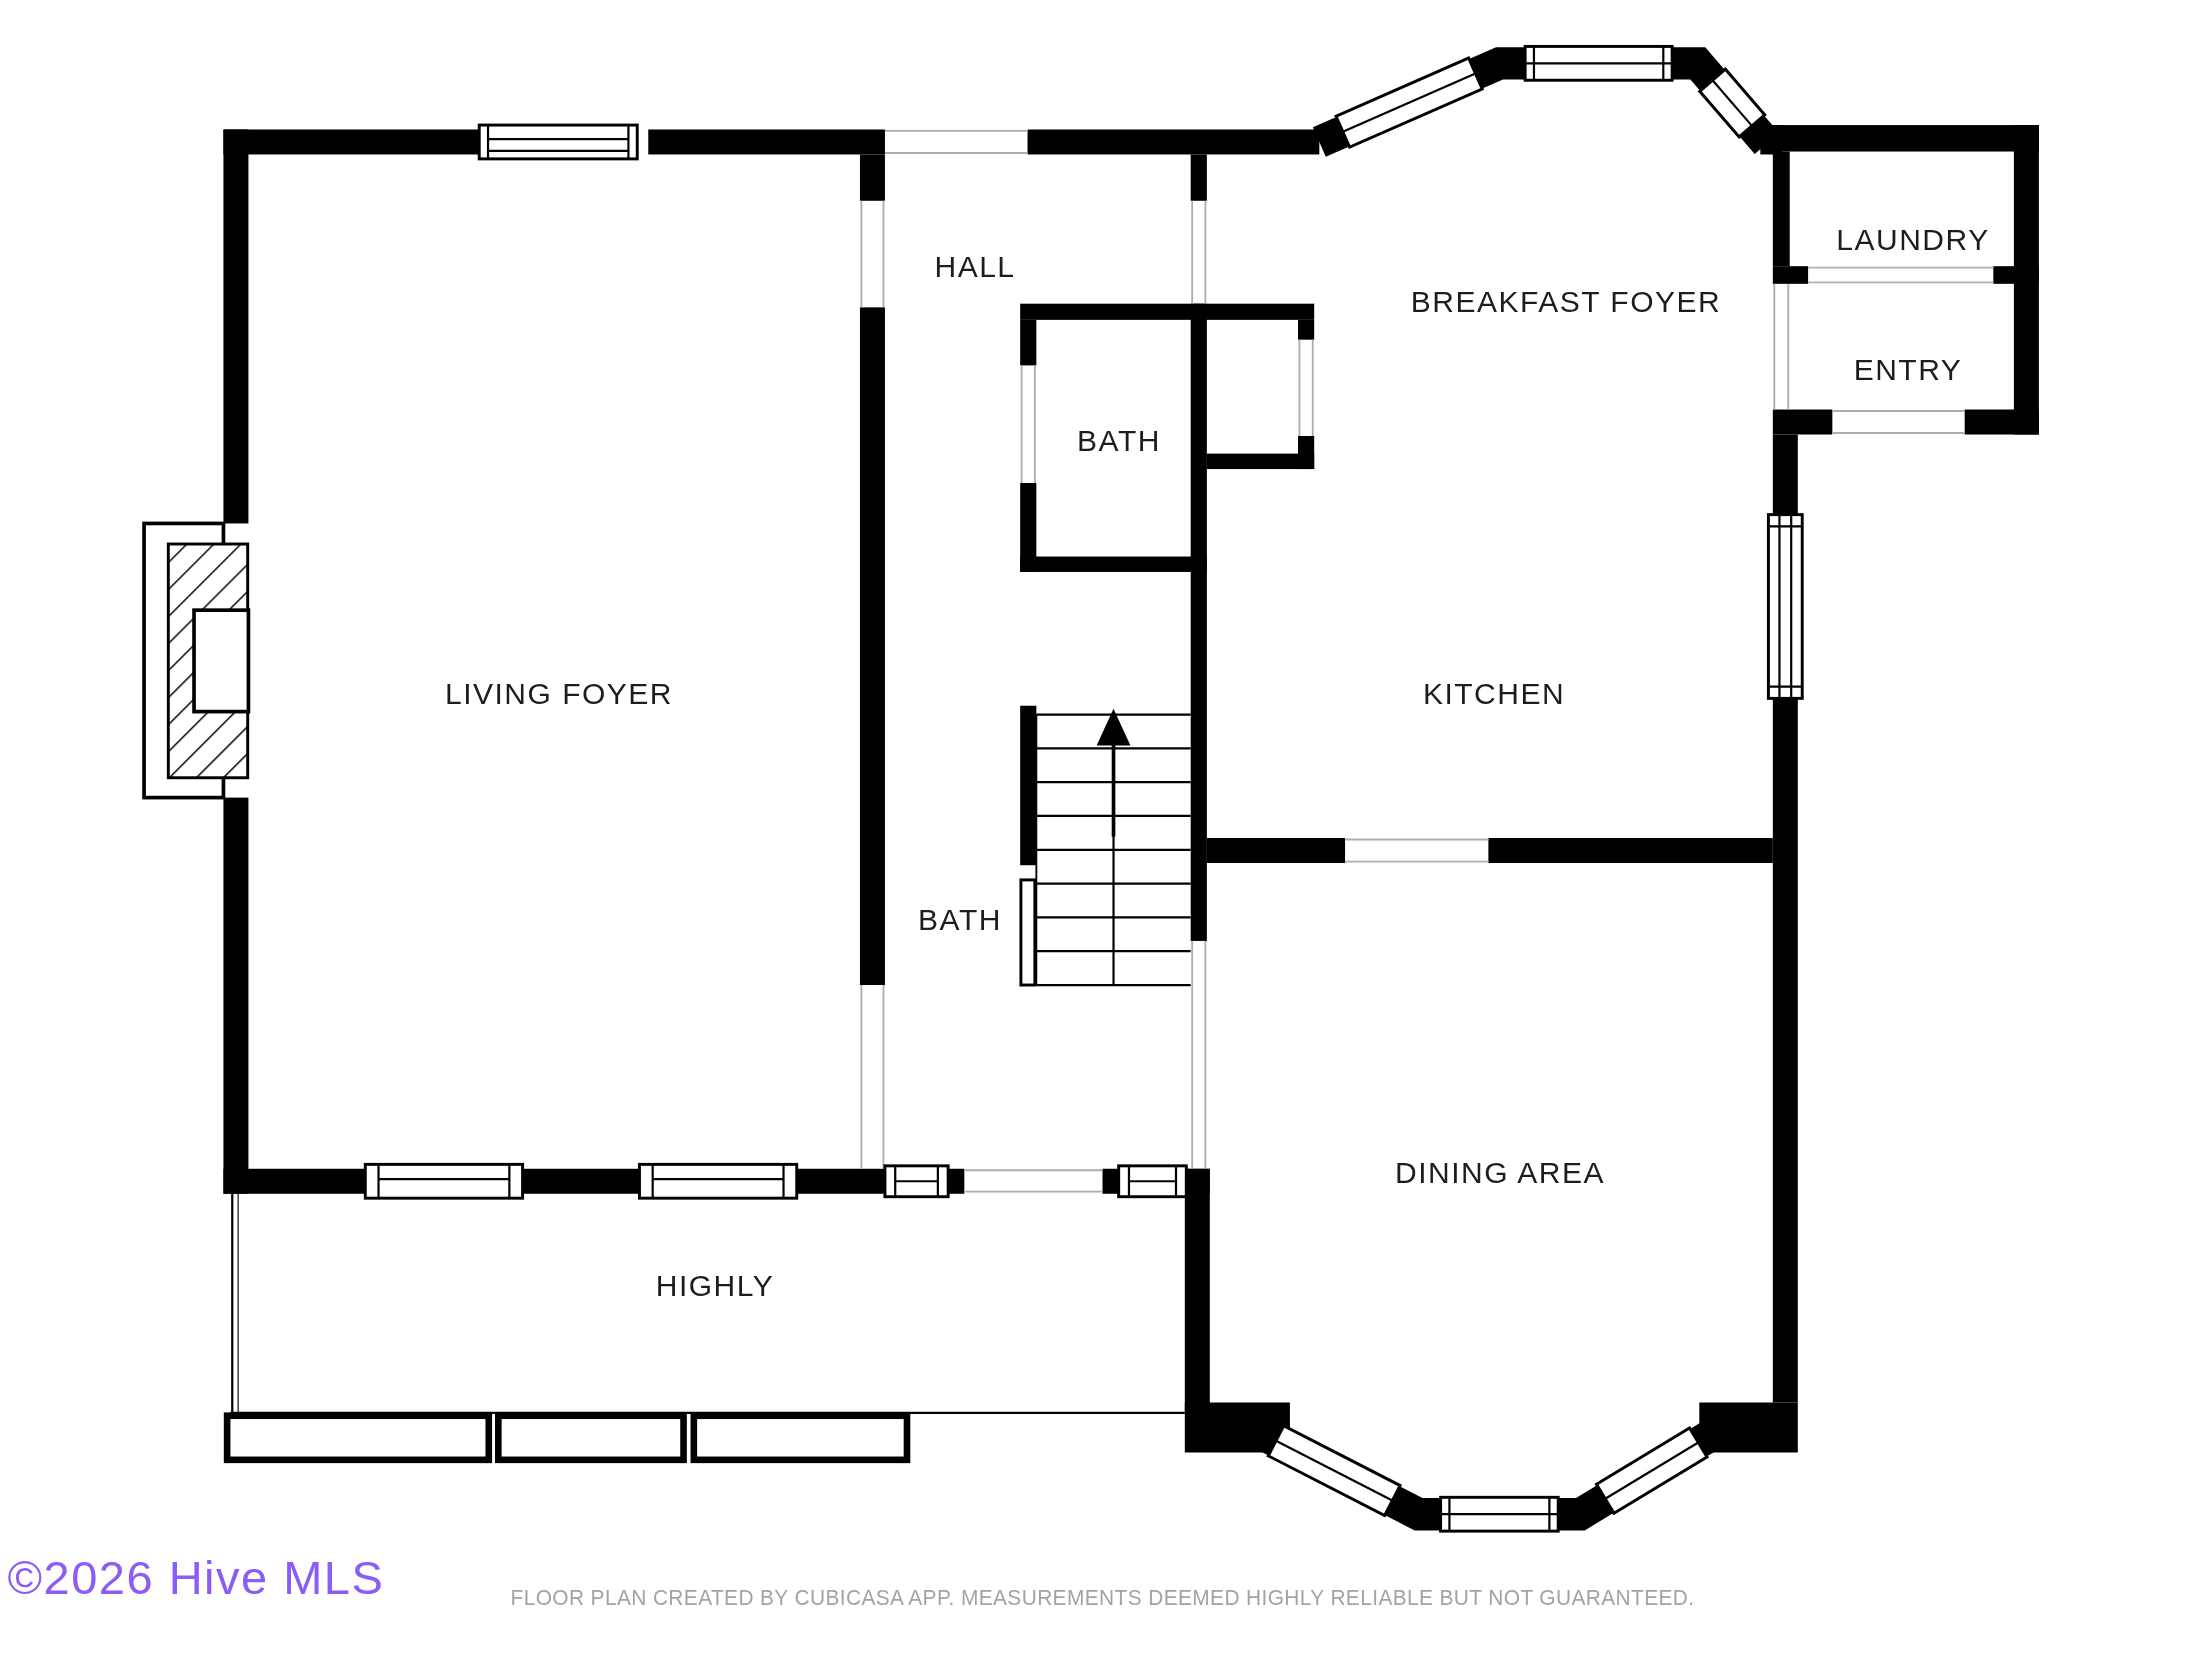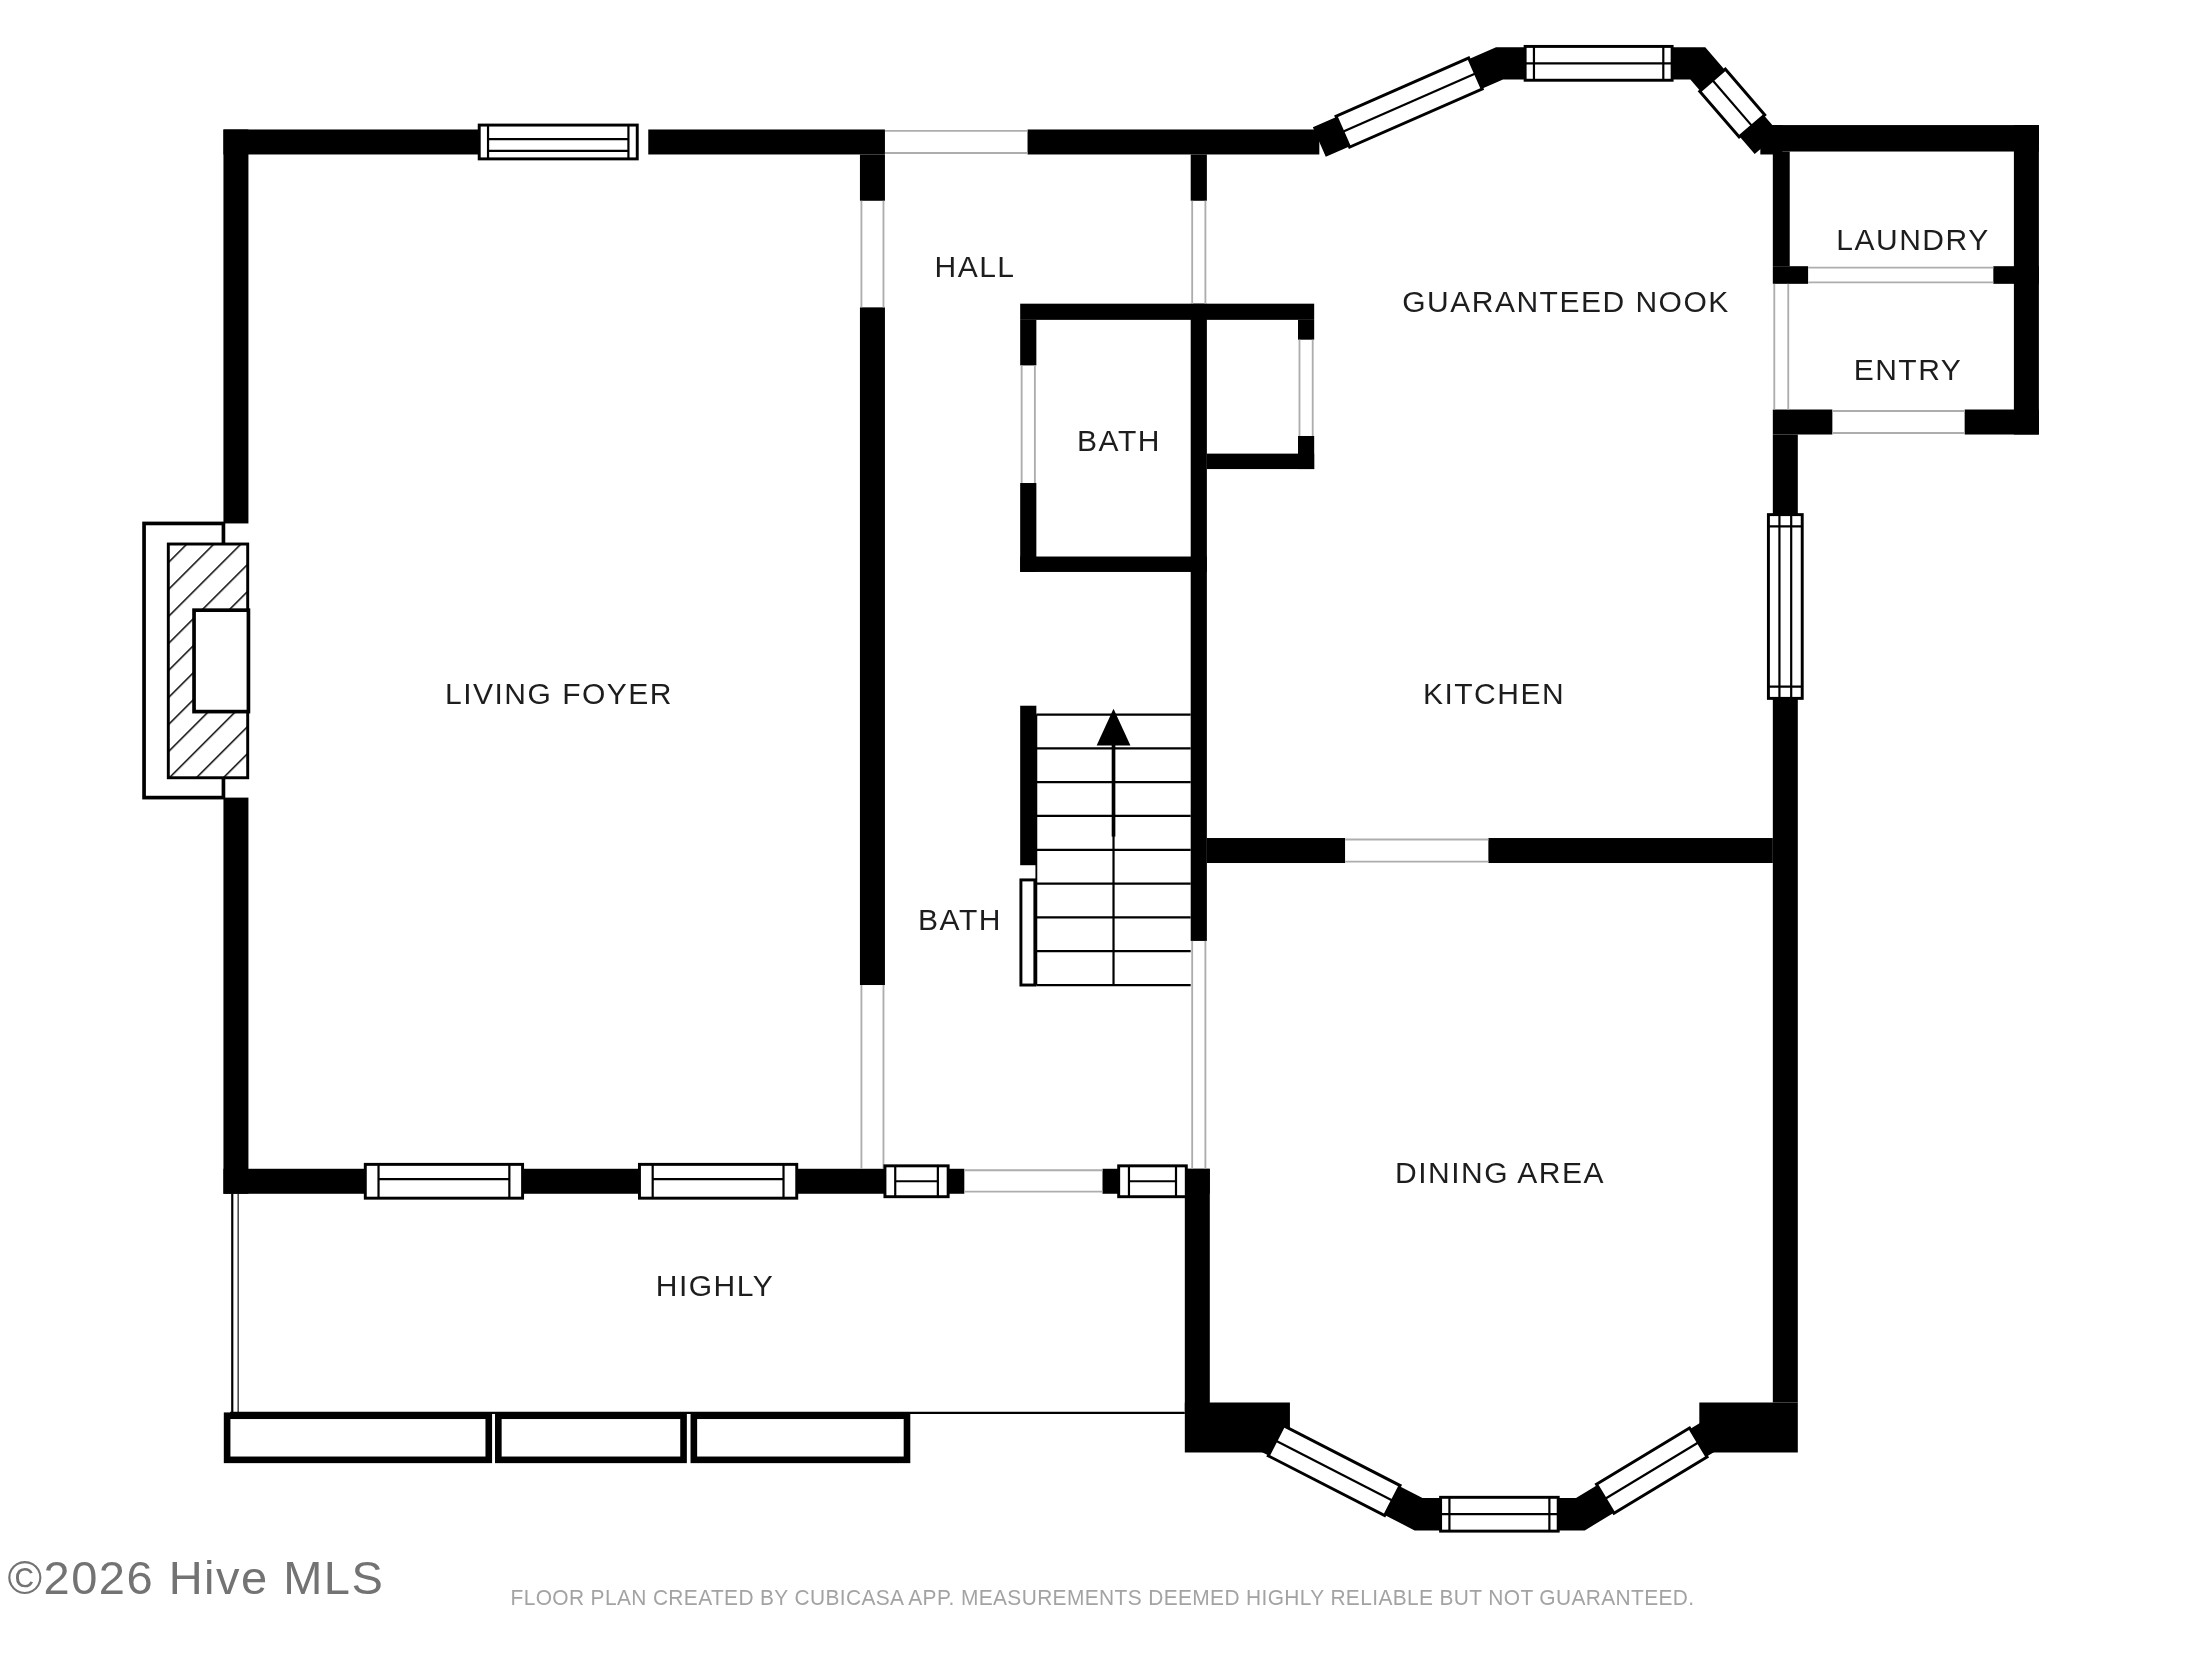--- a/index.html
+++ b/index.html
@@ -19,21 +19,21 @@
     color:#1d1d1f;
     white-space:nowrap;
     font-weight:400;
   }
   #watermark{
     position:absolute;
     left:7.4px;top:1550px;
     font-size:47px;
     font-weight:100;
     letter-spacing:1.5px;
-    color:#737373;
+    color:#8b5cf6;
     white-space:nowrap;
   }
   #disclaimer{
     position:absolute;
     left:0;right:0;top:1585px;
     text-align:center;
     font-size:22px;
     letter-spacing:0.4px;
     color:#a3a3a3;
     transform:scaleX(.95);
@@ -244,21 +244,21 @@
     <line x1="313" y1="1922" x2="1612" y2="1922" stroke-width="3"></line>
     <rect x="309" y="1926" width="356" height="60" fill="#ffffff" stroke-width="9"></rect>
     <rect x="678" y="1926" width="252" height="60" fill="#ffffff" stroke-width="9"></rect>
     <rect x="944" y="1926" width="290" height="60" fill="#ffffff" stroke-width="9"></rect>
   </g>
 </svg>
 
   <div class="room-label" style="left:559px;top:694px">LIVING FOYER</div>
   <div class="room-label" style="left:975px;top:267px">HALL</div>
   <div class="room-label" style="left:1119px;top:441px">BATH</div>
-  <div class="room-label" style="left:1566px;top:302px">GUARANTEED NOOK</div>
+  <div class="room-label" style="left:1566px;top:302px">BREAKFAST FOYER</div>
   <div class="room-label" style="left:1913px;top:240px">LAUNDRY</div>
   <div class="room-label" style="left:1908px;top:370px">ENTRY</div>
   <div class="room-label" style="left:1494px;top:694px">KITCHEN</div>
   <div class="room-label" style="left:960px;top:920px">BATH</div>
   <div class="room-label" style="left:1500px;top:1173px">DINING AREA</div>
   <div class="room-label" style="left:715px;top:1286px">HIGHLY</div>
 
   <div id="watermark">©2026 Hive MLS</div>
   <div id="disclaimer">FLOOR PLAN CREATED BY CUBICASA APP. MEASUREMENTS DEEMED HIGHLY RELIABLE BUT NOT GUARANTEED.</div>
 

